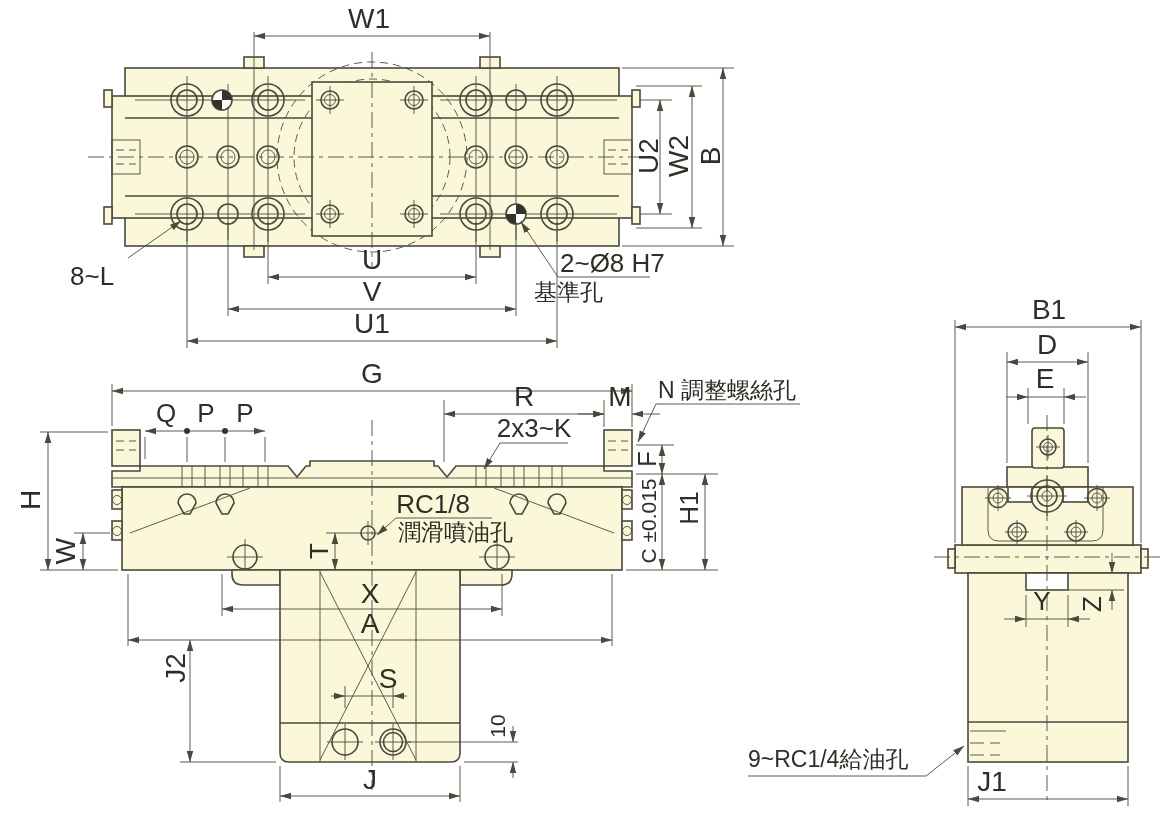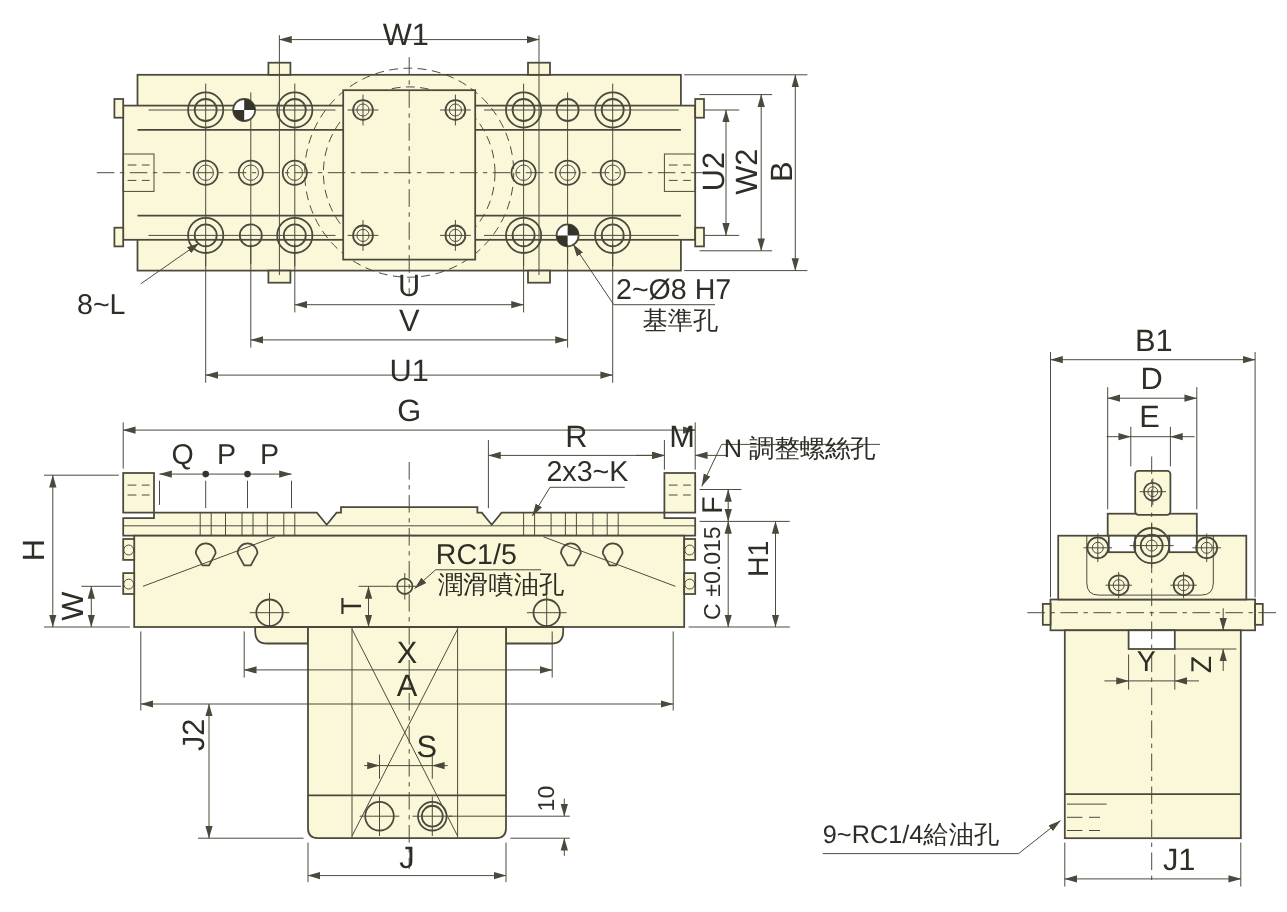--- a/index.html
+++ b/index.html
@@ -378,55 +378,55 @@
     <line class="dim me" x1="1112" y1="610" x2="1112" y2="590"></line>
     <line class="dim" x1="968" y1="766" x2="968" y2="806"></line>
     <line class="dim" x1="1128" y1="766" x2="1128" y2="806"></line>
     <line class="dim mm" x1="968" y1="799" x2="1128" y2="799"></line>
 
     <line class="dim" x1="748" y1="776" x2="926" y2="776"></line>
     <path class="dim me" d="M926,776 L964,746"></path>
   </g>
 </svg>
 
-<div class="lbl s28" style="left:369px;top:32px">W1</div>
+<div class="lbl s28" style="left:369px;top:19px">W1</div>
 <div class="lbl s28 rot" style="left:649px;top:156px">U2</div>
 <div class="lbl s28 rot" style="left:679px;top:156px">W2</div>
 <div class="lbl s28 rot" style="left:711px;top:156px">B</div>
 <div class="lbl s28" style="left:372px;top:260px">U</div>
 <div class="lbl s28" style="left:372px;top:292px">V</div>
-<div class="lbl s28" style="left:372px;top:337px">U1</div>
+<div class="lbl s28" style="left:372px;top:324px">U1</div>
 <div class="lbl s26 la" style="left:70px;top:276px">8~L</div>
 <div class="lbl s26 la" style="left:560px;top:263px">2~Ø8 H7</div>
-<div class="lbl s24 la" style="left:584px;top:292px">基準孔</div>
+<div class="lbl s24 la" style="left:534px;top:292px">基準孔</div>
 
 <div class="lbl s28" style="left:372px;top:374px">G</div>
 <div class="lbl s28" style="left:524px;top:397px">R</div>
 <div class="lbl s28" style="left:620px;top:397px">M</div>
-<div class="lbl s24 la" style="left:658px;top:408px">N 調整螺絲孔</div>
+<div class="lbl s24 la" style="left:658px;top:390px">N 調整螺絲孔</div>
 <div class="lbl s26" style="left:166px;top:413px">Q</div>
 <div class="lbl s26" style="left:206px;top:413px">P</div>
 <div class="lbl s26" style="left:245px;top:413px">P</div>
 <div class="lbl s26" style="left:534px;top:428px">2x3~K</div>
 <div class="lbl s26 rot" style="left:647px;top:459px">F</div>
 <div class="lbl s22 rot" style="left:648px;top:521px">C ±0.015</div>
 <div class="lbl s26 rot" style="left:689px;top:508px">H1</div>
 <div class="lbl s28 rot" style="left:31px;top:500px">H</div>
 <div class="lbl s28 rot" style="left:66px;top:551px">W</div>
-<div class="lbl s26" style="left:433px;top:504px">RC1/5</div>
+<div class="lbl s26" style="left:433px;top:504px">RC1/8</div>
 <div class="lbl s24 la" style="left:398px;top:532px">潤滑噴油孔</div>
 <div class="lbl s26 rot" style="left:319px;top:551px">T</div>
 <div class="lbl s28" style="left:370px;top:594px">X</div>
 <div class="lbl s28" style="left:370px;top:624px">A</div>
 <div class="lbl s28 rot" style="left:176px;top:668px">J2</div>
 <div class="lbl s28" style="left:388px;top:679px">S</div>
 <div class="lbl s22 rot" style="left:497px;top:726px">10</div>
 <div class="lbl s28" style="left:370px;top:780px">J</div>
 
 <div class="lbl s28" style="left:1049px;top:310px">B1</div>
 <div class="lbl s28" style="left:1047px;top:345px">D</div>
 <div class="lbl s28" style="left:1045px;top:379px">E</div>
 <div class="lbl s26" style="left:1042px;top:601px">Y</div>
 <div class="lbl s26 rot" style="left:1092px;top:604px">Z</div>
 <div class="lbl s24 la" style="left:748px;top:759px">9~RC1/4給油孔</div>
-<div class="lbl s28" style="left:1072px;top:782px">J1</div>
+<div class="lbl s28" style="left:992px;top:782px">J1</div>
 
 </div>
 
 </body></html>

